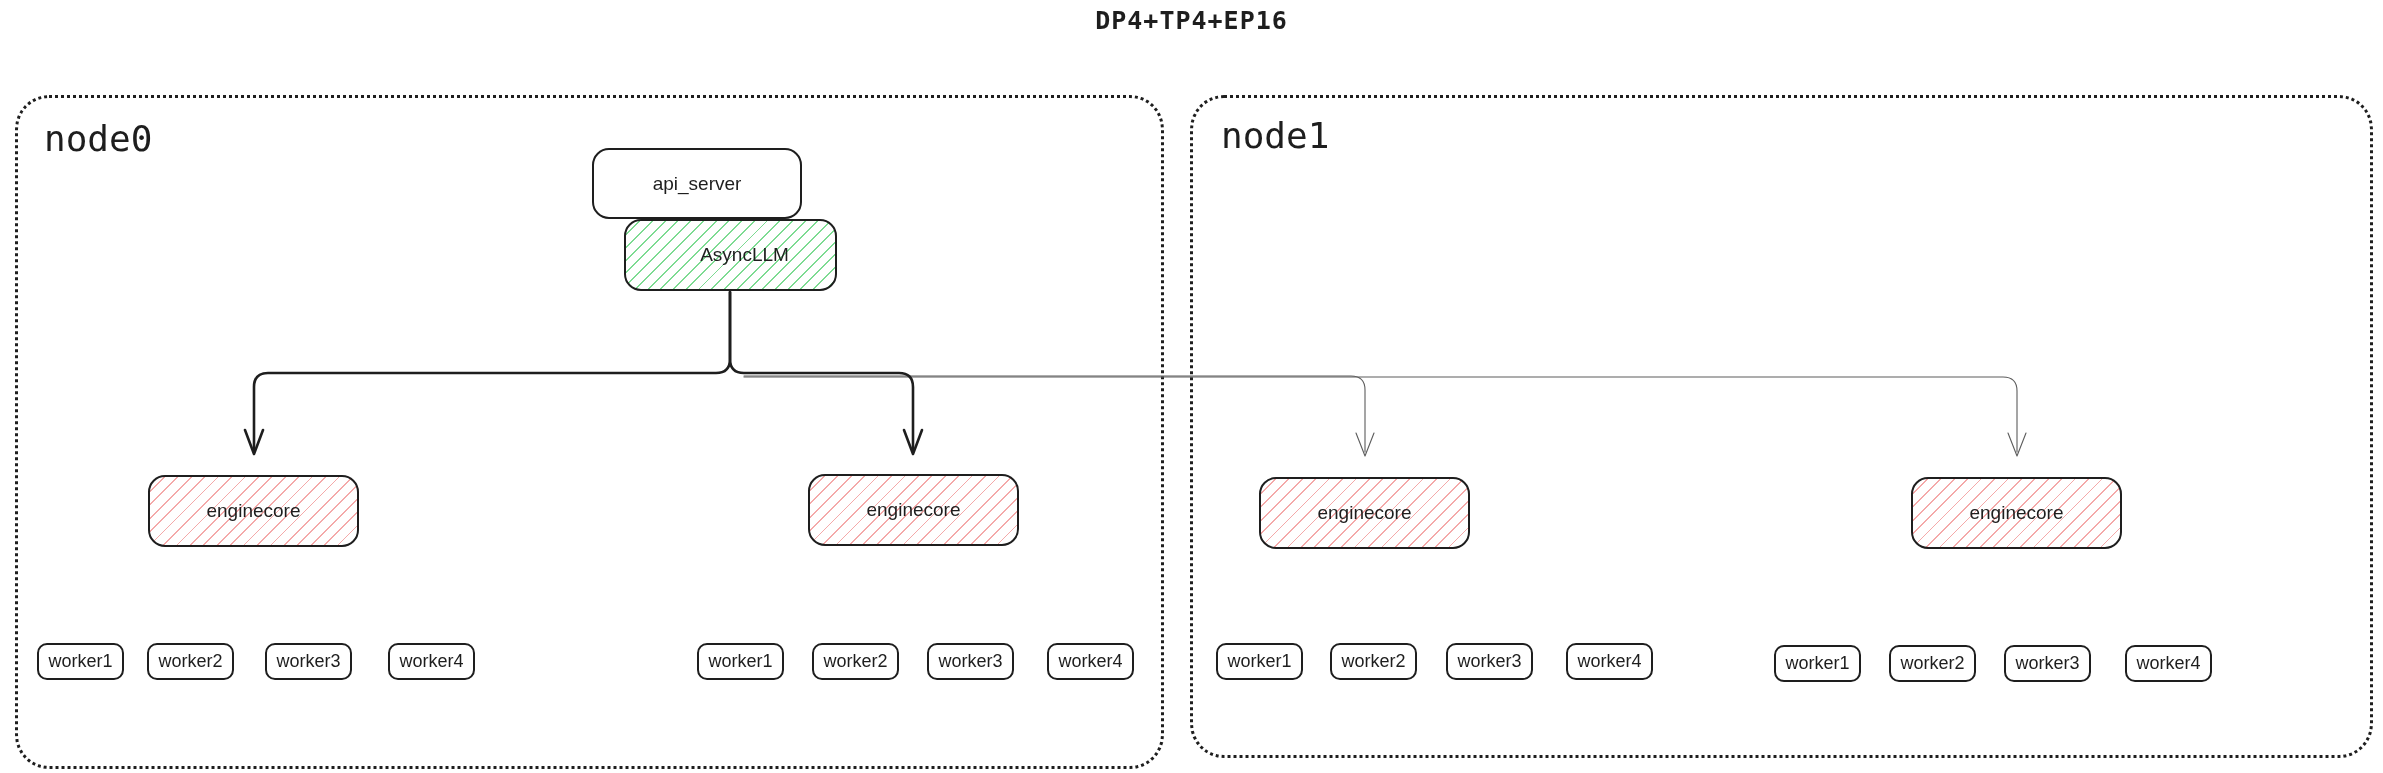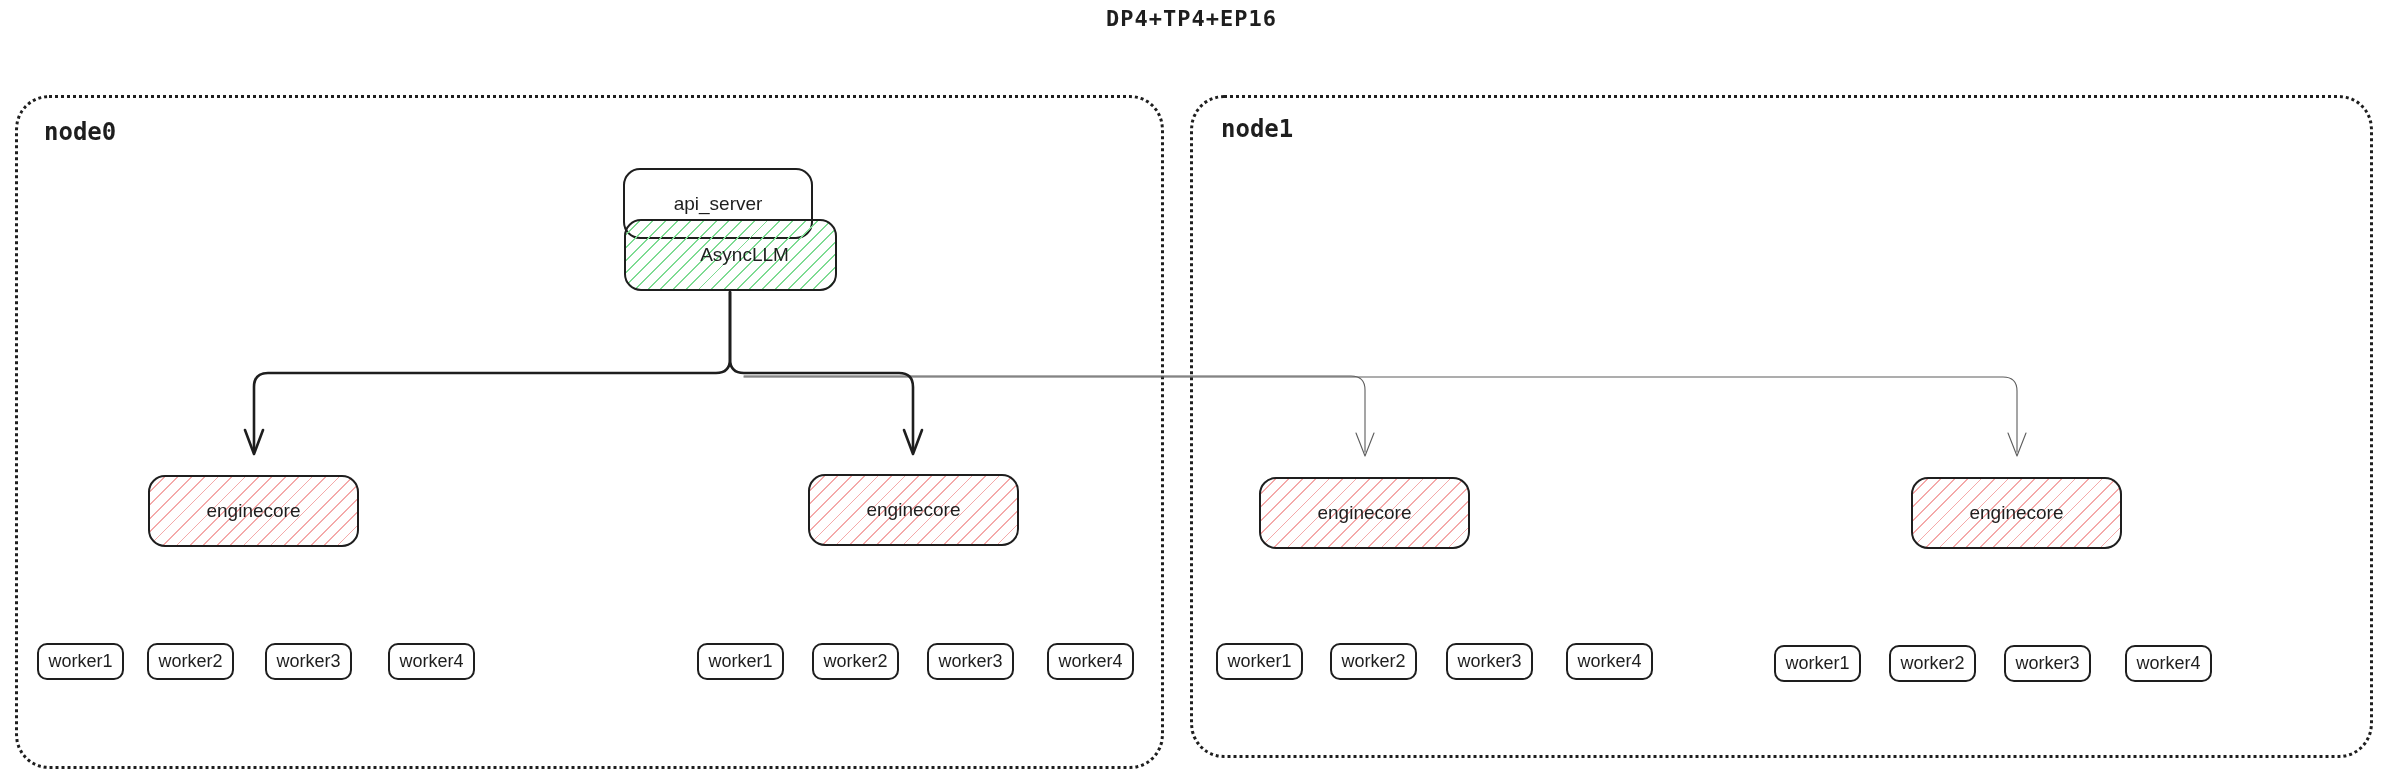--- a/index.html
+++ b/index.html
@@ -14,47 +14,47 @@
     width:2383px;height:773px;
     background:#ffffff;
     font-family:"Liberation Sans",sans-serif;
     color:var(--stroke);
     overflow:hidden;
   }
   .title{
     position:absolute;left:0;top:6px;width:100%;
     text-align:center;
     font-family:"DejaVu Sans Mono",monospace;
-    font-weight:bold;font-size:22px;letter-spacing:1px;
+    font-weight:bold;font-size:25px;letter-spacing:1px;
   }
   .node-frame{
     position:absolute;
     border:3px dotted var(--stroke);
     border-radius:34px;
     background:transparent;
   }
   .node-frame.n0{left:15px;top:95px;width:1143px;height:668px;}
   .node-frame.n1{left:1190px;top:95px;width:1177px;height:657px;}
   .node-label{
     position:absolute;
     font-family:"DejaVu Sans Mono",monospace;
-    font-weight:bold;font-size:24px;
+    font-weight:normal;font-size:36px;
   }
   .node-label.n0{left:44px;top:118px;}
   .node-label.n1{left:1221px;top:115px;}
   .box{
     position:absolute;
     border:2.4px solid var(--stroke);
     border-radius:17px;
     background:#ffffff;
     display:flex;align-items:center;justify-content:center;
     font-size:19px;
     box-sizing:border-box;
   }
-  .box.api{left:623px;top:148px;width:190px;height:71px;margin-top:20px;}
+  .box.api{left:592px;top:148px;width:210px;height:71px;}
   .box.async{
     left:624px;top:219px;width:213px;height:72px;
     background:repeating-linear-gradient(135deg,
       var(--green-hatch) 0px, var(--green-hatch) 1.4px,
       transparent 1.4px, transparent 9px);
     padding-left:28px;
   }
   .box.engine{
     width:211px;height:72px;
     background:repeating-linear-gradient(135deg,

